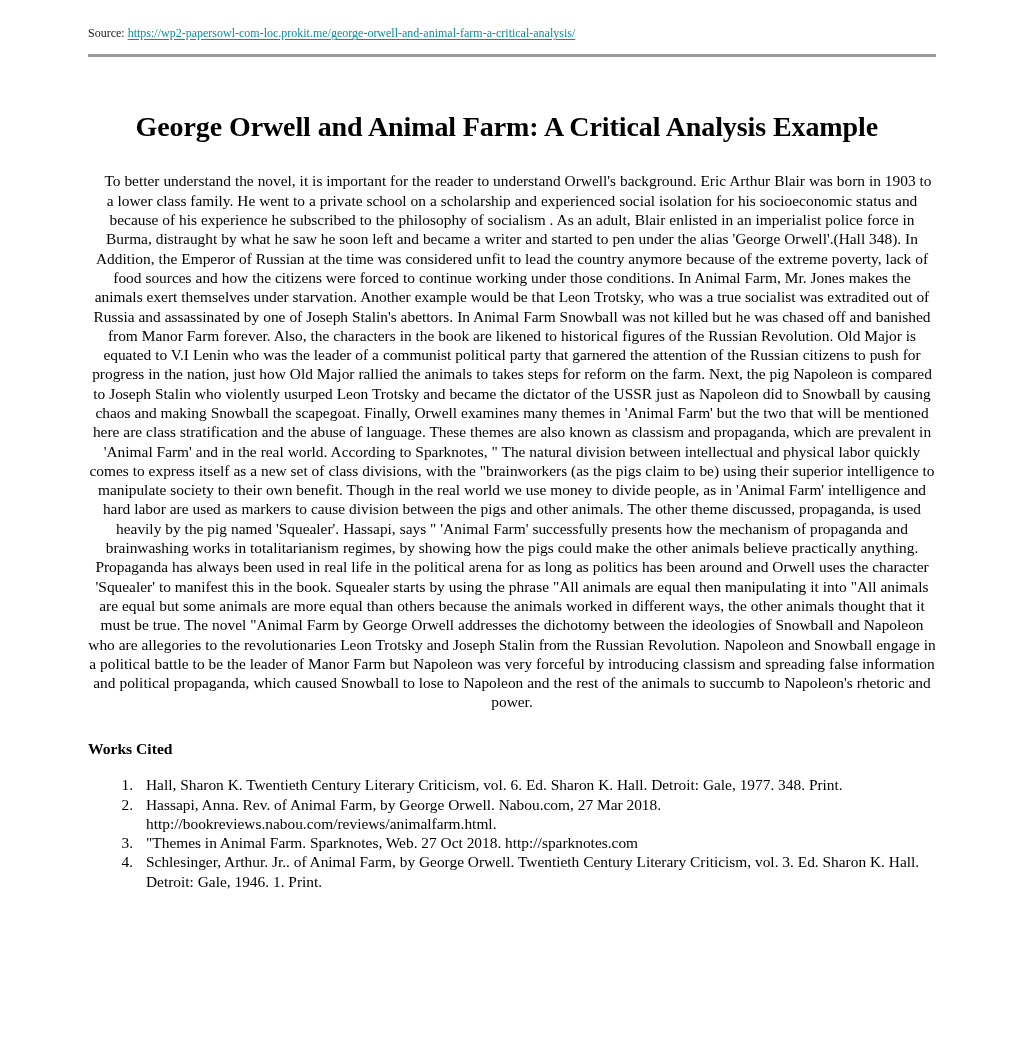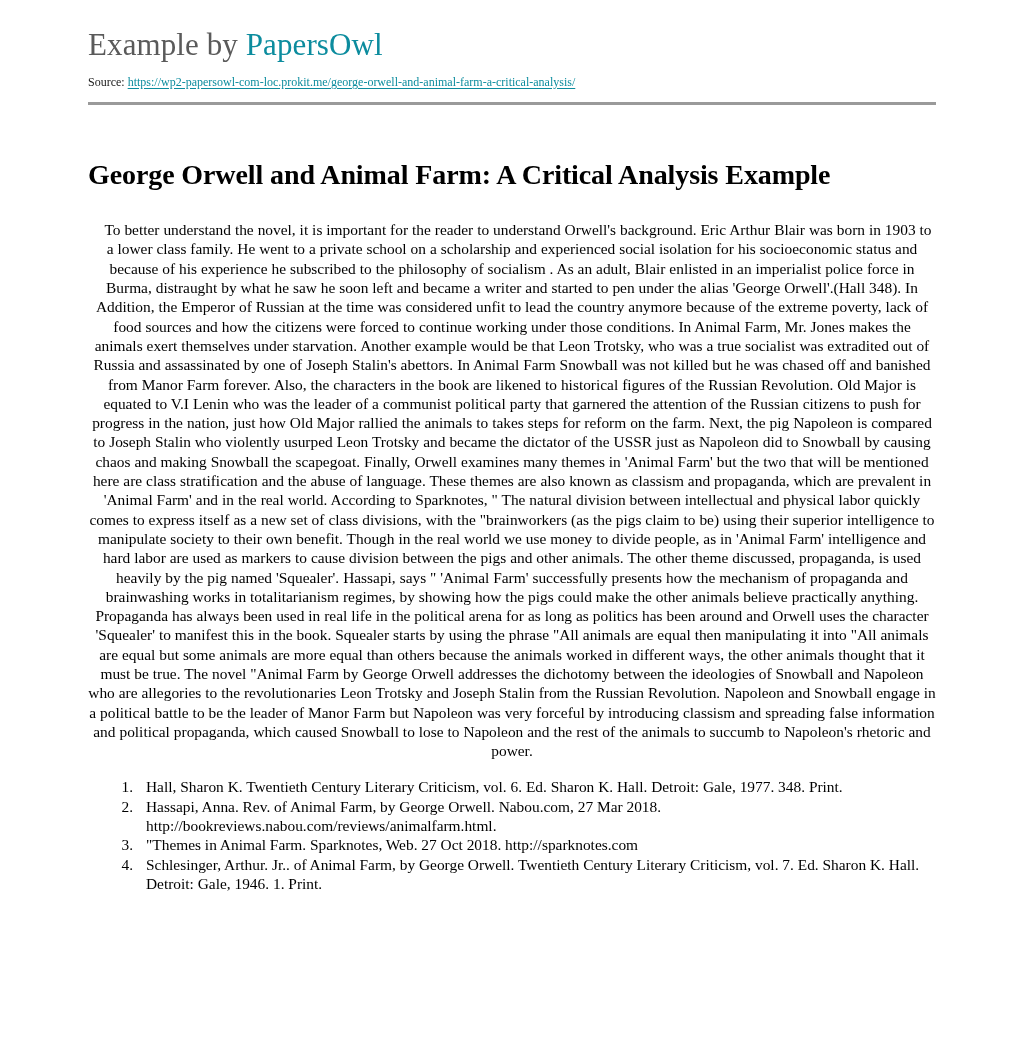--- a/index.html
+++ b/index.html
@@ -74,20 +74,21 @@
   .doc-body {
     padding: 0 88px 0 88px;
   }
   .doc-title {
     font-size: 28px;
     font-weight: bold;
     line-height: 1.28;
     margin: 52px 0 0 0;
     letter-spacing: -0.1px;
     max-width: 790px;
+    text-align: right;
   }
   .body-paragraph {
     font-size: 15.4px;
     line-height: 1.253;
     margin: 27px 0 0 0;
     text-align: center;
     text-indent: 12px;
     max-width: 852px;
     word-spacing: 0.1px;
   }
@@ -112,40 +113,38 @@
     max-width: 820px;
   }
 </style>
 </head>
 <body>
 
 <div class="page">
 
   <div class="doc-header">
 
-    <div class="brand-line">
-      <span class="brand-prefix">Example by </span><span class="brand-name">PapersOwl</span>
-    </div>
 
     <div class="source-line">
       <span class="source-label">Source: </span><a class="source-url" href="#">https://wp2-papersowl-com-loc.prokit.me/george-orwell-and-animal-farm-a-critical-analysis/</a>
     </div>
 
     <hr class="header-rule">
   </div>
 
   <div class="doc-body">
 
     <h1 class="doc-title">George Orwell and Animal Farm: A Critical Analysis Example</h1>
 
     <p class="body-paragraph">To better understand the novel, it is important for the reader to understand Orwell's background. Eric Arthur Blair was born in 1903 to a lower class family. He went to a private school on a scholarship and experienced social isolation for his socioeconomic status and because of his experience he subscribed to the philosophy of socialism . As an adult, Blair enlisted in an imperialist police force in Burma, distraught by what he saw he soon left and became a writer and started to pen under the alias 'George Orwell'.(Hall 348). In Addition, the Emperor of Russian at the time was considered unfit to lead the country anymore because of the extreme poverty, lack of food sources and how the citizens were forced to continue working under those conditions. In Animal Farm, Mr. Jones makes the animals exert themselves under starvation. Another example would be that Leon Trotsky, who was a true socialist was extradited out of Russia and assassinated by one of Joseph Stalin's abettors. In Animal Farm Snowball was not killed but he was chased off and banished from Manor Farm forever. Also, the characters in the book are likened to historical figures of the Russian Revolution. Old Major is equated to V.I Lenin who was the leader of a communist political party that garnered the attention of the Russian citizens to push for progress in the nation, just how Old Major rallied the animals to takes steps for reform on the farm. Next, the pig Napoleon is compared to Joseph Stalin who violently usurped Leon Trotsky and became the dictator of the USSR just as Napoleon did to Snowball by causing chaos and making Snowball the scapegoat. Finally, Orwell examines many themes in 'Animal Farm' but the two that will be mentioned here are class stratification and the abuse of language. These themes are also known as classism and propaganda, which are prevalent in 'Animal Farm' and in the real world. According to Sparknotes, " The natural division between intellectual and physical labor quickly comes to express itself as a new set of class divisions, with the "brainworkers (as the pigs claim to be) using their superior intelligence to manipulate society to their own benefit. Though in the real world we use money to divide people, as in 'Animal Farm' intelligence and hard labor are used as markers to cause division between the pigs and other animals. The other theme discussed, propaganda, is used heavily by the pig named 'Squealer'. Hassapi, says " 'Animal Farm' successfully presents how the mechanism of propaganda and brainwashing works in totalitarianism regimes, by showing how the pigs could make the other animals believe practically anything. Propaganda has always been used in real life in the political arena for as long as politics has been around and Orwell uses the character 'Squealer' to manifest this in the book. Squealer starts by using the phrase "All animals are equal then manipulating it into "All animals are equal but some animals are more equal than others because the animals worked in different ways, the other animals thought that it must be true. The novel "Animal Farm by George Orwell addresses the dichotomy between the ideologies of Snowball and Napoleon who are allegories to the revolutionaries Leon Trotsky and Joseph Stalin from the Russian Revolution. Napoleon and Snowball engage in a political battle to be the leader of Manor Farm but Napoleon was very forceful by introducing classism and spreading false information and political propaganda, which caused Snowball to lose to Napoleon and the rest of the animals to succumb to Napoleon's rhetoric and power.</p>
 
+    <h2 class="section-heading">Works Cited</h2>
 
     <ol class="works-cited">
       <li>Hall, Sharon K. Twentieth Century Literary Criticism, vol. 6. Ed. Sharon K. Hall. Detroit: Gale, 1977. 348. Print.</li>
       <li>Hassapi, Anna. Rev. of Animal Farm, by George Orwell. Nabou.com, 27 Mar 2018. http://bookreviews.nabou.com/reviews/animalfarm.html.</li>
       <li>"Themes in Animal Farm. Sparknotes, Web. 27 Oct 2018. http://sparknotes.com</li>
-      <li>Schlesinger, Arthur. Jr.. of Animal Farm, by George Orwell. Twentieth Century Literary Criticism, vol. 7. Ed. Sharon K. Hall. Detroit: Gale, 1946. 1. Print.</li>
+      <li>Schlesinger, Arthur. Jr.. of Animal Farm, by George Orwell. Twentieth Century Literary Criticism, vol. 3. Ed. Sharon K. Hall. Detroit: Gale, 1946. 1. Print.</li>
     </ol>
 
   </div>
 
 </div>
 
 </body></html>

